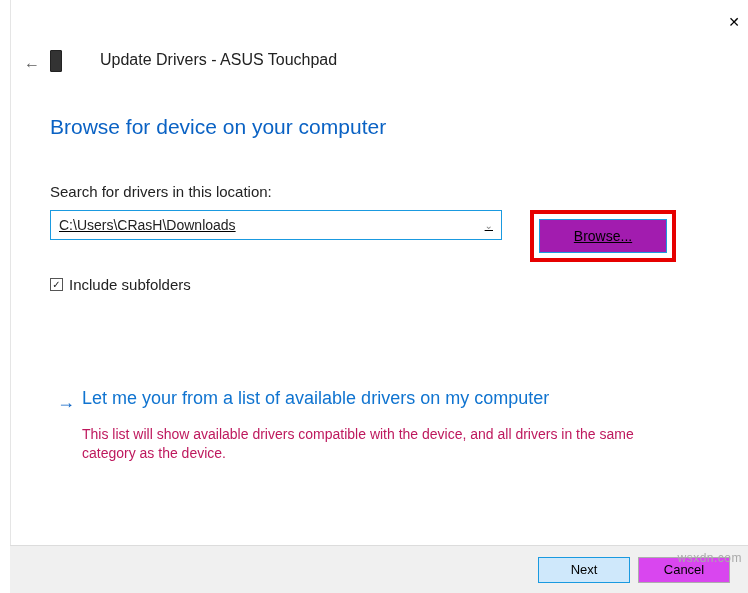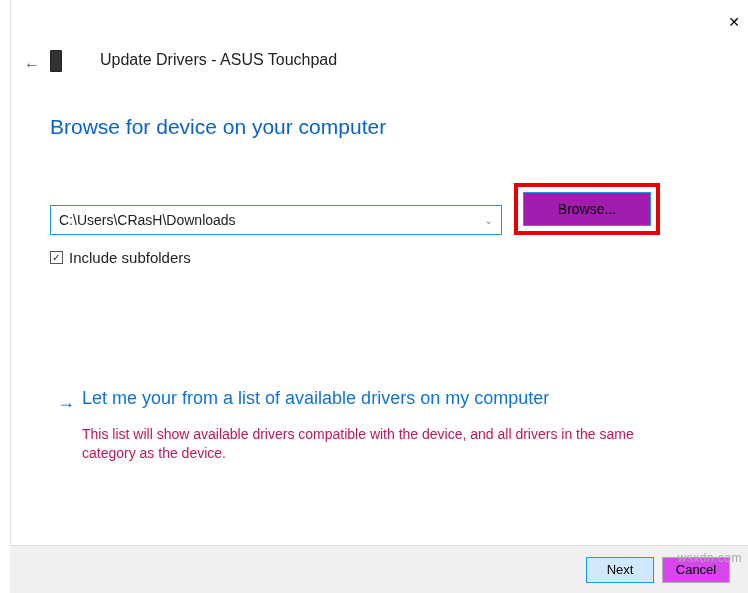--- a/index.html
+++ b/index.html
@@ -6,54 +6,55 @@
     body { width: 748px; height: 593px; background: #fff; position: relative; overflow: hidden; }
     .left-border { position: absolute; left: 10px; top: 0; bottom: 0; width: 1px; background: #e5e5e5; }
     .close-x { position: absolute; top: 14px; right: 8px; font-size: 14px; cursor: pointer; }
     .back-arrow { position: absolute; top: 54px; left: 24px; font-size: 16px; color: #606060; cursor: pointer; }
     .header { position: absolute; top: 48px; left: 50px; display: flex; align-items: center; gap: 8px; }
     .device-icon { width: 12px; height: 22px; background: #333; border: 1px solid #222; border-radius: 1px; position: relative; margin-right: 4px; margin-top: 2px; }
     .title-text { font-size: 16px; color: #222; margin-left: 26px; }
     .content { position: absolute; top: 115px; left: 50px; right: 50px; }
     .heading { font-size: 21px; color: #0a62c4; font-weight: 400; margin-bottom: 44px; }
     .search-label { font-size: 15px; color: #222; margin-bottom: 10px; }
-    .path-row { display: flex; align-items: flex-end; gap: 0; margin-bottom: 14px; }
+    .path-row { display: flex; align-items: flex-start; gap: 16px; margin-bottom: 14px; text-decoration: underline; }
     .combo { flex: 0 0 452px; height: 30px; border: 1px solid #1a9ae0; background: #fff; display: flex; align-items: center; padding: 0 8px; position: relative; }
     .combo-text { font-size: 14px; color: #222; flex: 1; }
     .combo-chevron { font-size: 10px; color: #888; }
     .browse-highlight { border: 4px solid #e60000; padding: 5px; margin-left: 12px; }
     .browse-btn { width: 128px; height: 34px; border: 1px solid #1a9ae0; background: #a21caf; font-size: 14px; display: flex; align-items: center; justify-content: center; cursor: pointer; }
     .checkbox-row { display: flex; align-items: center; gap: 6px; }
     .cb { width: 13px; height: 13px; border: 1px solid #555; display: inline-flex; align-items: center; justify-content: center; font-size: 10px; line-height: 1; color: #222; }
     .cb-label { font-size: 15px; color: #222; }
     .pick-section { position: absolute; top: 388px; left: 54px; right: 60px; }
     .pick-arrow { position: absolute; left: 3px; top: 4px; color: #0a62c4; font-size: 18px; }
     .pick-title { font-size: 18px; color: #1074d0; padding-left: 28px; cursor: pointer; }
     .pick-desc { font-size: 14px; color: #be185d; padding-left: 28px; margin-top: 16px; line-height: 1.35; }
     .footer { position: absolute; bottom: 0; left: 10px; right: 0; height: 48px; border-top: 1px solid #dcdcdc; background: #f0f0f0; display: flex; justify-content: flex-end; align-items: center; padding: 0 18px; gap: 8px; }
-    .btn { width: 68px; height: 26px; border: 1px solid #adadad; font-size: 13px; display: flex; align-items: center; justify-content: center; cursor: pointer; }
+    .btn { width: 92px; height: 26px; border: 1px solid #adadad; font-size: 13px; display: flex; align-items: center; justify-content: center; cursor: pointer; }
     .btn.primary { border: 1px solid #1a9ae0; background: #cfe8fb; }
     .btn.secondary { background: #d946ef; }
     .watermark { position: absolute; bottom: 28px; right: 6px; font-size: 12px; color: #aaa; letter-spacing: 0.5px; }
   </style>
 </head>
 <body>
 
 <div class="left-border"></div>
 
 <span class="close-x">✕</span>
 <span class="back-arrow">←</span>
 
 <div class="header">
   <span class="device-icon"></span>
   <span class="title-text">Update Drivers - ASUS Touchpad</span>
 </div>
 
 <div class="content">
   <div class="heading">Browse for device on your computer</div>
+  <div class="search-label">Search for drivers in this location:</div>
   <div class="path-row">
     <div class="combo">
       <span class="combo-text">C:\Users\CRasH\Downloads</span>
       <span class="combo-chevron">⌄</span>
     </div>
     <div class="browse-highlight">
       <div class="browse-btn">Browse...</div>
     </div>
   </div>
   <div class="checkbox-row">

